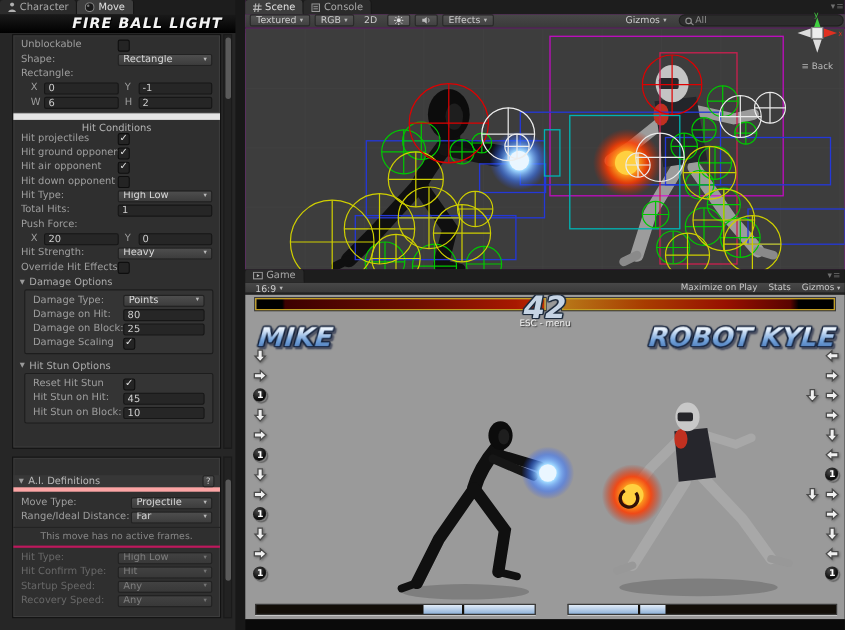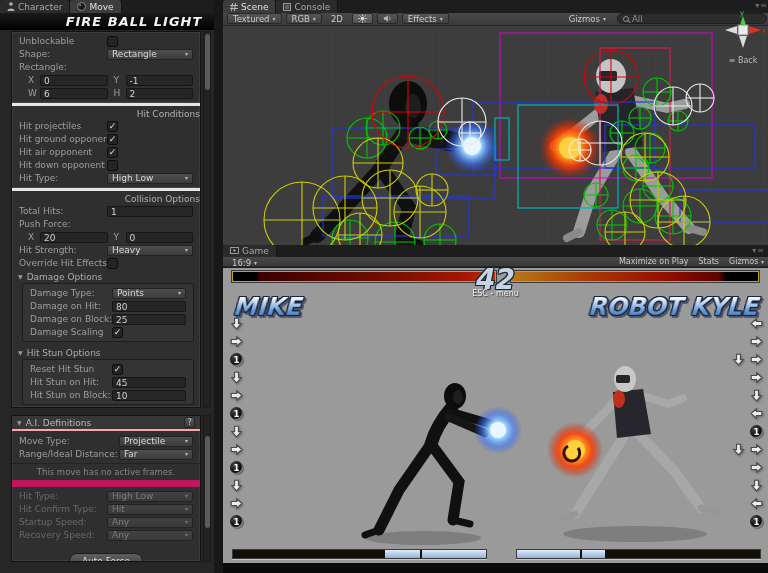--- a/index.html
+++ b/index.html
@@ -26,22 +26,22 @@
          color:#cfcfcf;font-size:9px;line-height:10px;padding:0 3px;white-space:nowrap;overflow:hidden;}
   .dropdown{flex:1;height:11px;display:flex;align-items:center;background:linear-gradient(#4e4e4e,#3c3c3c);
          border:1px solid #222;border-radius:2px;color:#d8d8d8;font-size:9px;padding:0 4px;white-space:nowrap;overflow:hidden;}
   .dropdown .val{flex:1;overflow:hidden;}
   .checkbox{width:11px;height:11px;background:#242424;border:1px solid #0e0e0e;border-radius:2px;
          display:flex;align-items:center;justify-content:center;color:#e4e4e4;font-size:9px;line-height:9px;}
   .checkbox .mark{display:none;}
   .checkbox.on .mark{display:block;}
   .minilbl{width:10px;flex:none;color:#9e9e9e;}
   .pair{display:flex;flex:1;align-items:center;gap:2px;}
-  .sec{margin:4px 0 3px 0;padding-top:3px;border-top:3px solid #e5e5e5;box-shadow:0 -1px 0 #454545;
-       text-align:right;font-size:9px;color:#b2b2b2;height:14px;}
+  .sec{margin:4px 0 3px 0;padding-top:3px;border-top:6px solid #e5e5e5;box-shadow:0 -1px 0 #454545;
+       text-align:center;font-size:9px;color:#b2b2b2;height:14px;}
   .fold{display:flex;align-items:center;gap:4px;height:13px;padding:0 6px;font-size:9px;color:#ababab;}
   .fold .tri{font-size:6px;color:#9a9a9a;}
   .subbox{margin:0 6px 4px 10px;border:1px solid #1d1d1d;background:#343434;border-radius:2px;padding:3px 0 2px 0;}
   .subbox .row .lbl{width:82px;}
   .pill{display:inline-block;background:linear-gradient(#5e5e5e,#3f3f3f);border:1px solid #1c1c1c;
        border-radius:9px;color:#ddd;font-size:9px;padding:2px 12px;}
   .helpbtn{width:11px;height:11px;background:linear-gradient(#555,#3c3c3c);border:1px solid #242424;border-radius:2px;
        color:#ccc;font-size:8px;display:flex;align-items:center;justify-content:center;}
   .dis .lbl{color:#686868;}
   .dis .dropdown{background:linear-gradient(#424242,#383838);color:#7d7d7d;}
@@ -51,24 +51,24 @@
   #left-pane{position:absolute;left:0;top:0;width:268px;height:573px;background:#262626;}
   #title-bar{position:relative;height:17px;background:linear-gradient(#1a1a1a,#000);
       color:#f4f4f4;text-align:center;font-weight:bold;font-style:italic;font-size:13px;line-height:17px;
       letter-spacing:1px;text-shadow:1px 1px 0 #000;}
   #title-bar .helpbtn{position:absolute;right:4px;top:3px;}
   .panel-box{position:absolute;left:11px;width:190px;border:1px solid #121212;background:#2f2f2f;
       box-shadow:inset 0 0 0 1px #3c3c3c;overflow:hidden;}
   #box1{top:31px;height:377px;padding-top:3px;}
   #box2{top:415px;height:147px;}
   .ai-hdr{display:flex;align-items:center;gap:4px;height:15px;padding:0 5px;background:#373737;
-      border-bottom:2px solid #fca5a5;font-size:9px;color:#b8b8b8;}
+      border-bottom:4px solid #fca5a5;font-size:9px;color:#b8b8b8;margin-top:16px;}
   .ai-hdr .tri{font-size:6px;color:#9a9a9a;}
   .ai-hdr .helpbtn{margin-left:auto;}
-  .note{margin:3px 0;padding:3px 0;border-top:1px solid #232323;border-bottom:7px solid #be185d;
+  .note{margin:3px 0;padding:3px 0;border-top:1px solid #232323;border-bottom:2px solid #be185d;
       text-align:center;font-size:8.5px;color:#868686;}
   .btncenter{text-align:center;}
   .sbtrack{position:absolute;left:203px;width:8px;background:#222;border:1px solid #1a1a1a;}
   .sbthumb{position:absolute;left:1px;width:5px;background:#5a5a5a;border-radius:3px;}
   #sep-col{position:absolute;left:214px;top:0;width:9px;height:573px;background:#181818;}
 
   
   #scene-pane{position:absolute;left:223px;top:0;width:548px;height:245px;background:#a21caf;}
   #scene-canvas{position:absolute;left:0;top:26px;width:545px;height:219px;}
   .search{margin-left:2px;display:flex;align-items:center;gap:3px;height:11px;width:150px;
@@ -210,21 +210,20 @@
         <div class="checkbox"></div>
       </div>
       <div class="row">
         <span class="lbl">Hit Type:</span>
         <div class="dropdown">
           <span class="val">High Low</span>
           <span class="caret">▾</span>
         </div>
       </div>
 
-      <div class="sec">Collision Options</div>
       <div class="row">
         <span class="lbl">Total Hits:</span>
         <div class="field">1</div>
       </div>
       <div class="row">
         <span class="lbl">Push Force:</span>
       </div>
       <div class="row ind" style="padding-left:16px">
         <div class="pair">
             <span class="minilbl">X</span>

